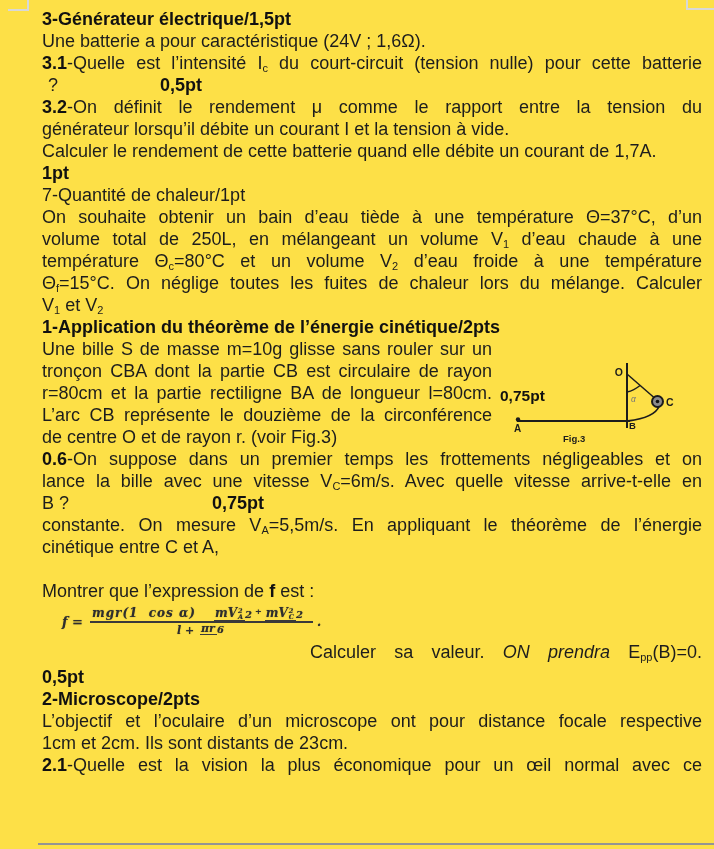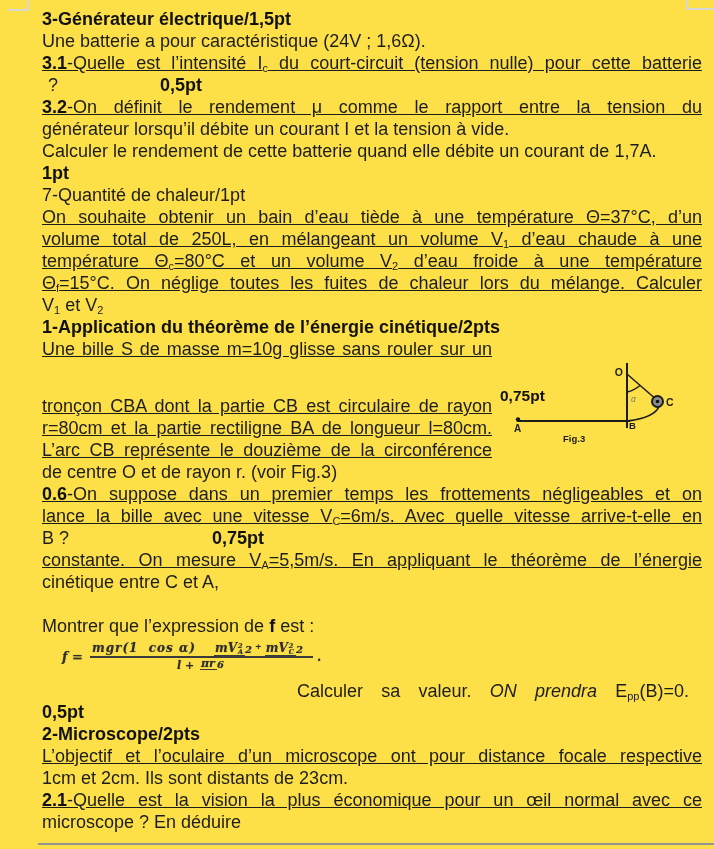--- a/index.html
+++ b/index.html
@@ -3,21 +3,21 @@
 <meta charset="utf-8">
 <style>
   html,body{margin:0;padding:0;background:#ffffff;}
   .page{
     position:relative; width:714px; height:849px; background:#fde047;
     overflow:hidden; font-family:"Liberation Sans","DejaVu Sans",sans-serif;
     color:#1d1d1d; font-size:18px;
   }
   .column{position:absolute; left:42px; top:8px; width:660px;}
   .line{height:22px; line-height:22px; white-space:normal;}
-  .line.just{text-align:justify; text-align-last:justify;text-decoration:underline;}
+  .line.just{text-align:justify; text-align-last:justify;}
   .sg-r{font-weight:400;}
   .sg-b{font-weight:700; color:#111;}
   .sg-bu{font-weight:700; color:#111; text-decoration:underline; text-decoration-thickness:2px; text-underline-offset:2px;}
   .sg-i{font-style:italic;}
   .sg-sub{font-size:11px; position:relative; top:3px;}
 
   
   .figure-area{position:absolute; left:495px; top:356px; width:219px; height:92px;}
   .score-badge{position:absolute; left:5px; top:31px; font-weight:700; font-size:15.5px; color:#111;}
   .figure-svg{position:absolute; left:13px; top:2px;}
@@ -36,22 +36,22 @@
   .nm{margin-right:16px; padding-bottom:1px; letter-spacing:1px;}
   .mf{display:inline-flex; flex-direction:row; align-items:center; margin:0 2px;}
   .mf-top{border-bottom:1px solid #3a3a3a; padding:0 2px 0 1px; line-height:11px; display:inline-flex; align-items:flex-start;}
   .mf-bot{font-size:10px; line-height:11px;}
   .ss{display:inline-flex; flex-direction:column; font-size:6.5px; line-height:6px; margin-left:1px;}
   .f-op{font-size:8px; margin:0 1px 5px; font-style:normal;}
   .bigden{display:flex; align-items:flex-start; padding-top:1px; font-size:11px;}
   .bigden .mf-top{line-height:10px;}
   .f-dot{margin-left:4px;}
   .calc-line{
-    position:absolute; left:255px; top:39px; width:392px;
-    text-align:justify; text-align-last:justify; height:22px; line-height:30px;
+    position:absolute; left:268px; top:39px; width:392px;
+    text-align:justify; text-align-last:justify; height:22px; line-height:23px;
   }
 
   
   .corner-left{position:absolute; left:8px; top:-2px; width:19px; height:11px;
     border-right:2px solid #d8d8d8; border-bottom:2px solid #d8d8d8;}
   .corner-right{position:absolute; left:686px; top:-2px; width:28px; height:10px;
     border-left:2px solid #d8d8d8; border-bottom:2px solid #d8d8d8;}
   .bottom-divider{position:absolute; left:38px; top:843px; width:676px; height:2px; background:#949494;}
 </style>
 </head>
@@ -73,21 +73,21 @@
         <div class="line"><span class="sg-r">Calculer le rendement de cette batterie quand elle débite un courant de 1,7A.</span></div>
         <div class="line"><span class="sg-b">1pt</span></div>
         <div class="line"><span class="sg-r">7-Quantité de chaleur/1pt</span></div>
         <div class="line just"><span class="sg-r">On souhaite obtenir un bain d’eau tiède à une température Θ=37°C, d’un</span></div>
         <div class="line just"><span class="sg-r">volume total de 250L, en mélangeant un volume V</span><span class="sg-sub">1</span><span class="sg-r"> d’eau chaude à une</span></div>
         <div class="line just"><span class="sg-r">température Θ</span><span class="sg-sub">c</span><span class="sg-r">=80°C et un volume V</span><span class="sg-sub">2</span><span class="sg-r"> d’eau froide à une température</span></div>
         <div class="line just"><span class="sg-r">Θ</span><span class="sg-sub">f</span><span class="sg-r">=15°C. On néglige toutes les fuites de chaleur lors du mélange. Calculer</span></div>
         <div class="line"><span class="sg-r">V</span><span class="sg-sub">1</span><span class="sg-r"> et V</span><span class="sg-sub">2</span></div>
         <div class="line"><span class="sg-b">1-Application du théorème de l’énergie cinétique/2pts</span></div>
         <div class="line just" style="width: 450px;"><span class="sg-r">Une bille S de masse m=10g glisse sans rouler sur un</span></div>
-        <div class="line just" style="width: 450px; margin-top: 35px;"><span class="sg-r">tronçon CBA dont la partie CB est circulaire de rayon</span></div>
+        <div class="line just" style="width: 450px;"><span class="sg-r">tronçon CBA dont la partie CB est circulaire de rayon</span></div>
         <div class="line just" style="width: 450px;"><span class="sg-r">r=80cm et la partie rectiligne BA de longueur l=80cm.</span></div>
         <div class="line just" style="width: 450px;"><span class="sg-r">L’arc CB représente le douzième de la circonférence</span></div>
         <div class="line"><span class="sg-r">de centre O et de rayon r. (voir Fig.3)</span></div>
         <div class="line just"><span class="sg-b">0.6</span><span class="sg-r">-On suppose dans un premier temps les frottements négligeables et on</span></div>
         <div class="line just"><span class="sg-r">lance la bille avec une vitesse V</span><span class="sg-sub">C</span><span class="sg-r">=6m/s. Avec quelle vitesse arrive-t-elle en</span></div>
         <div class="line"><span class="sg-r">B ?</span><span class="sg-b" style="margin-left: 143px;">0,75pt</span></div>
         <div class="line just"><span class="sg-r">constante. On mesure V</span><span class="sg-sub">A</span><span class="sg-r">=5,5m/s. En appliquant le théorème de l’énergie</span></div>
         <div class="line"><span class="sg-r">cinétique entre C et A,</span></div>
         <div class="line"></div>
         <div class="line"><span class="sg-r">Montrer que l’expression de </span><span class="sg-b">f</span><span class="sg-r"> est :</span></div>
@@ -135,21 +135,20 @@
         <span class="sg-r">Calculer sa valeur. </span><span class="sg-i">ON prendra</span><span class="sg-r"> E</span><span class="sg-sub">pp</span><span class="sg-r">(B)=0.</span>
       </div>
     </div>
 
     <div id="doc-bottom">
         <div class="line"><span class="sg-b">0,5pt</span></div>
         <div class="line"><span class="sg-b">2-Microscope/2pts</span></div>
         <div class="line just"><span class="sg-r">L’objectif et l’oculaire d’un microscope ont pour distance focale respective</span></div>
         <div class="line"><span class="sg-r">1cm et 2cm. Ils sont distants de 23cm.</span></div>
         <div class="line just"><span class="sg-b">2.1</span><span class="sg-r">-Quelle est la vision la plus économique pour un œil normal avec ce</span></div>
-        <div class="line"><span class="sg-r">microscope ? En déduire</span></div>
       </div>
   </div>
 
   <div class="figure-area">
     <span class="score-badge">0,75pt</span>
     <svg class="figure-svg" width="206" height="88" viewBox="0 0 206 88" xmlns="http://www.w3.org/2000/svg">
 
       <line x1="119" y1="5" x2="119" y2="70" stroke="#1c1c1c" stroke-width="2"></line>
 
       <line x1="9" y1="63" x2="122" y2="63" stroke="#1c1c1c" stroke-width="1.8"></line>

